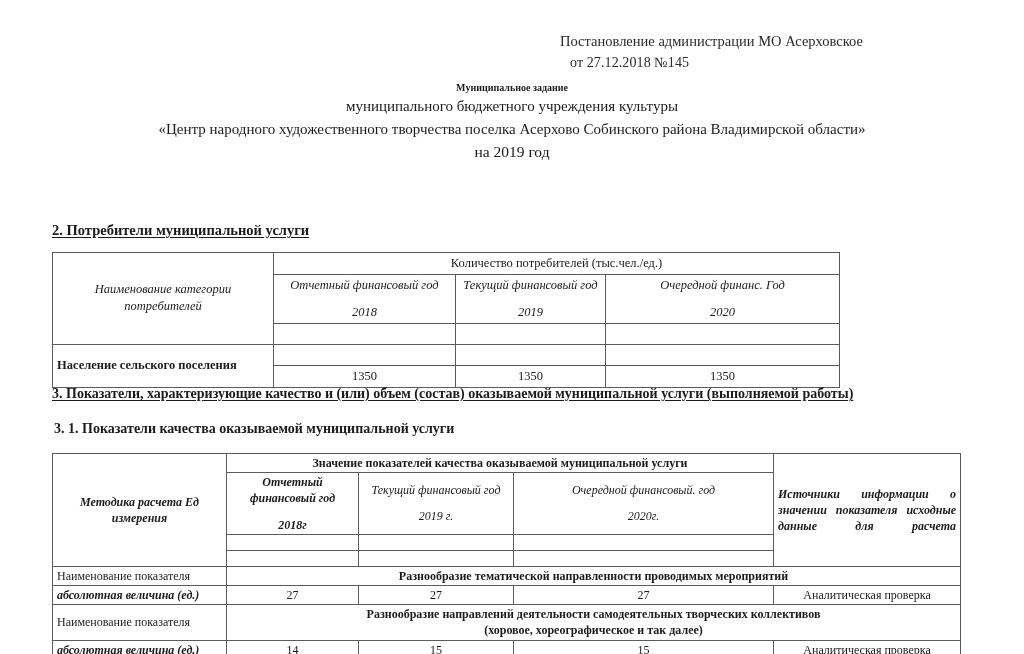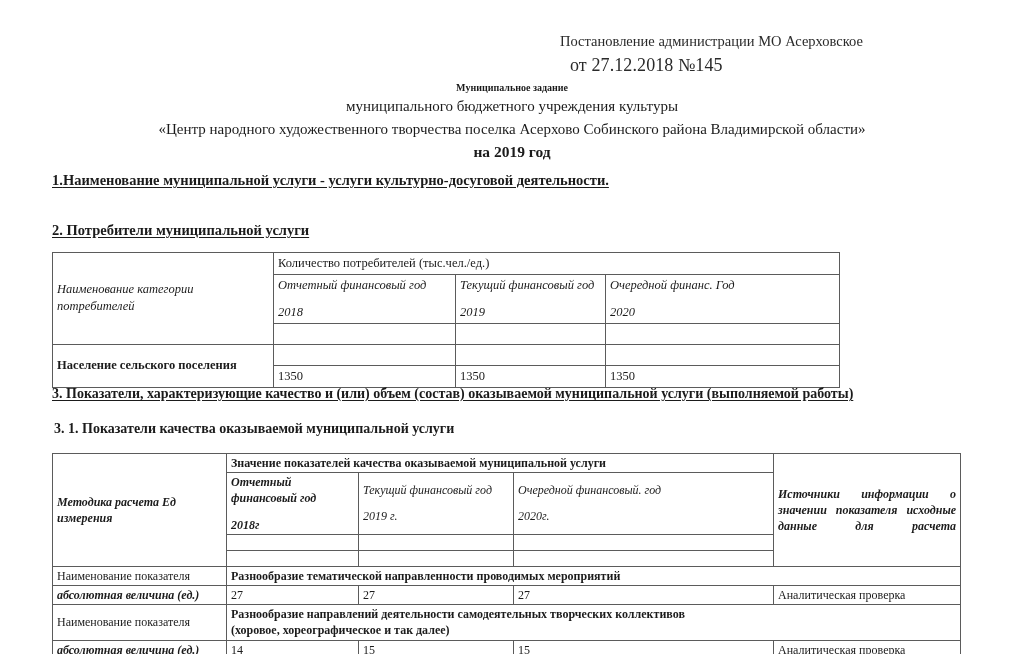--- a/index.html
+++ b/index.html
@@ -29,21 +29,21 @@
     position: absolute;
     left: 560px;
     top: 30px;
     width: 420px;
     font-size: 14.5px;
     line-height: 1.55;
     color: #2a2a2a;
   }
   .doc-header .line2 {
     padding-left: 10px;
-    font-size: 18px;
+    font-size: 14px;
     letter-spacing: 0.1px;
   }
 
   
   .title-block {
     position: absolute;
     left: 0;
     right: 0;
     top: 80px;
     text-align: center;
@@ -57,21 +57,21 @@
     font-size: 15px;
     line-height: 1.5;
   }
   .title-org {
     font-size: 15px;
     line-height: 1.5;
     white-space: nowrap;
   }
   .title-year {
     font-size: 15.5px;
-    font-weight: bold;
+    font-weight: normal;
     line-height: 1.6;
   }
 
   
   .section-h {
     position: absolute;
     font-weight: bold;
     font-size: 14.5px;
     white-space: nowrap;
   }
@@ -92,21 +92,21 @@
     table-layout: fixed;
     background: #fff;
   }
   table.doc td {
     border: 1px solid #5b5b5b;
     padding: 2px 4px;
     vertical-align: middle;
     font-size: 12.5px;
     line-height: 1.35;
   }
-  .ctr  { }
+  .ctr  { text-align: center; }
   .lft  { text-align: left; }
   .just { text-align: justify; text-align-last: justify; }
 
   
   #table-consumers {
     left: 52px;
     top: 252px;
     width: 787px;
   }
   #table-consumers td { height: 16px; }
@@ -201,23 +201,20 @@
     <div class="line2">от  27.12.2018 №145</div>
   </div>
 
   <div class="title-block">
     <div class="title-main">Муниципальное задание</div>
     <div class="title-sub">муниципального бюджетного учреждения культуры</div>
     <div class="title-org">«Центр народного художественного творчества поселка Асерхово Собинского района Владимирской области»</div>
     <div class="title-year">на  2019 год</div>
   </div>
 
-  <div class="section-h u" id="sec1">
-    <span class="plain">1.</span><span>Наименование муниципальной услуги - услуги культурно-досуговой деятельности.</span>
-  </div>
 
   <div class="section-h u" id="sec2">2. Потребители муниципальной услуги</div>
 
   <table class="doc" id="table-consumers">
     <colgroup>
       <col style="width:221px">
       <col style="width:182px">
       <col style="width:150px">
       <col style="width:234px">
     </colgroup>

